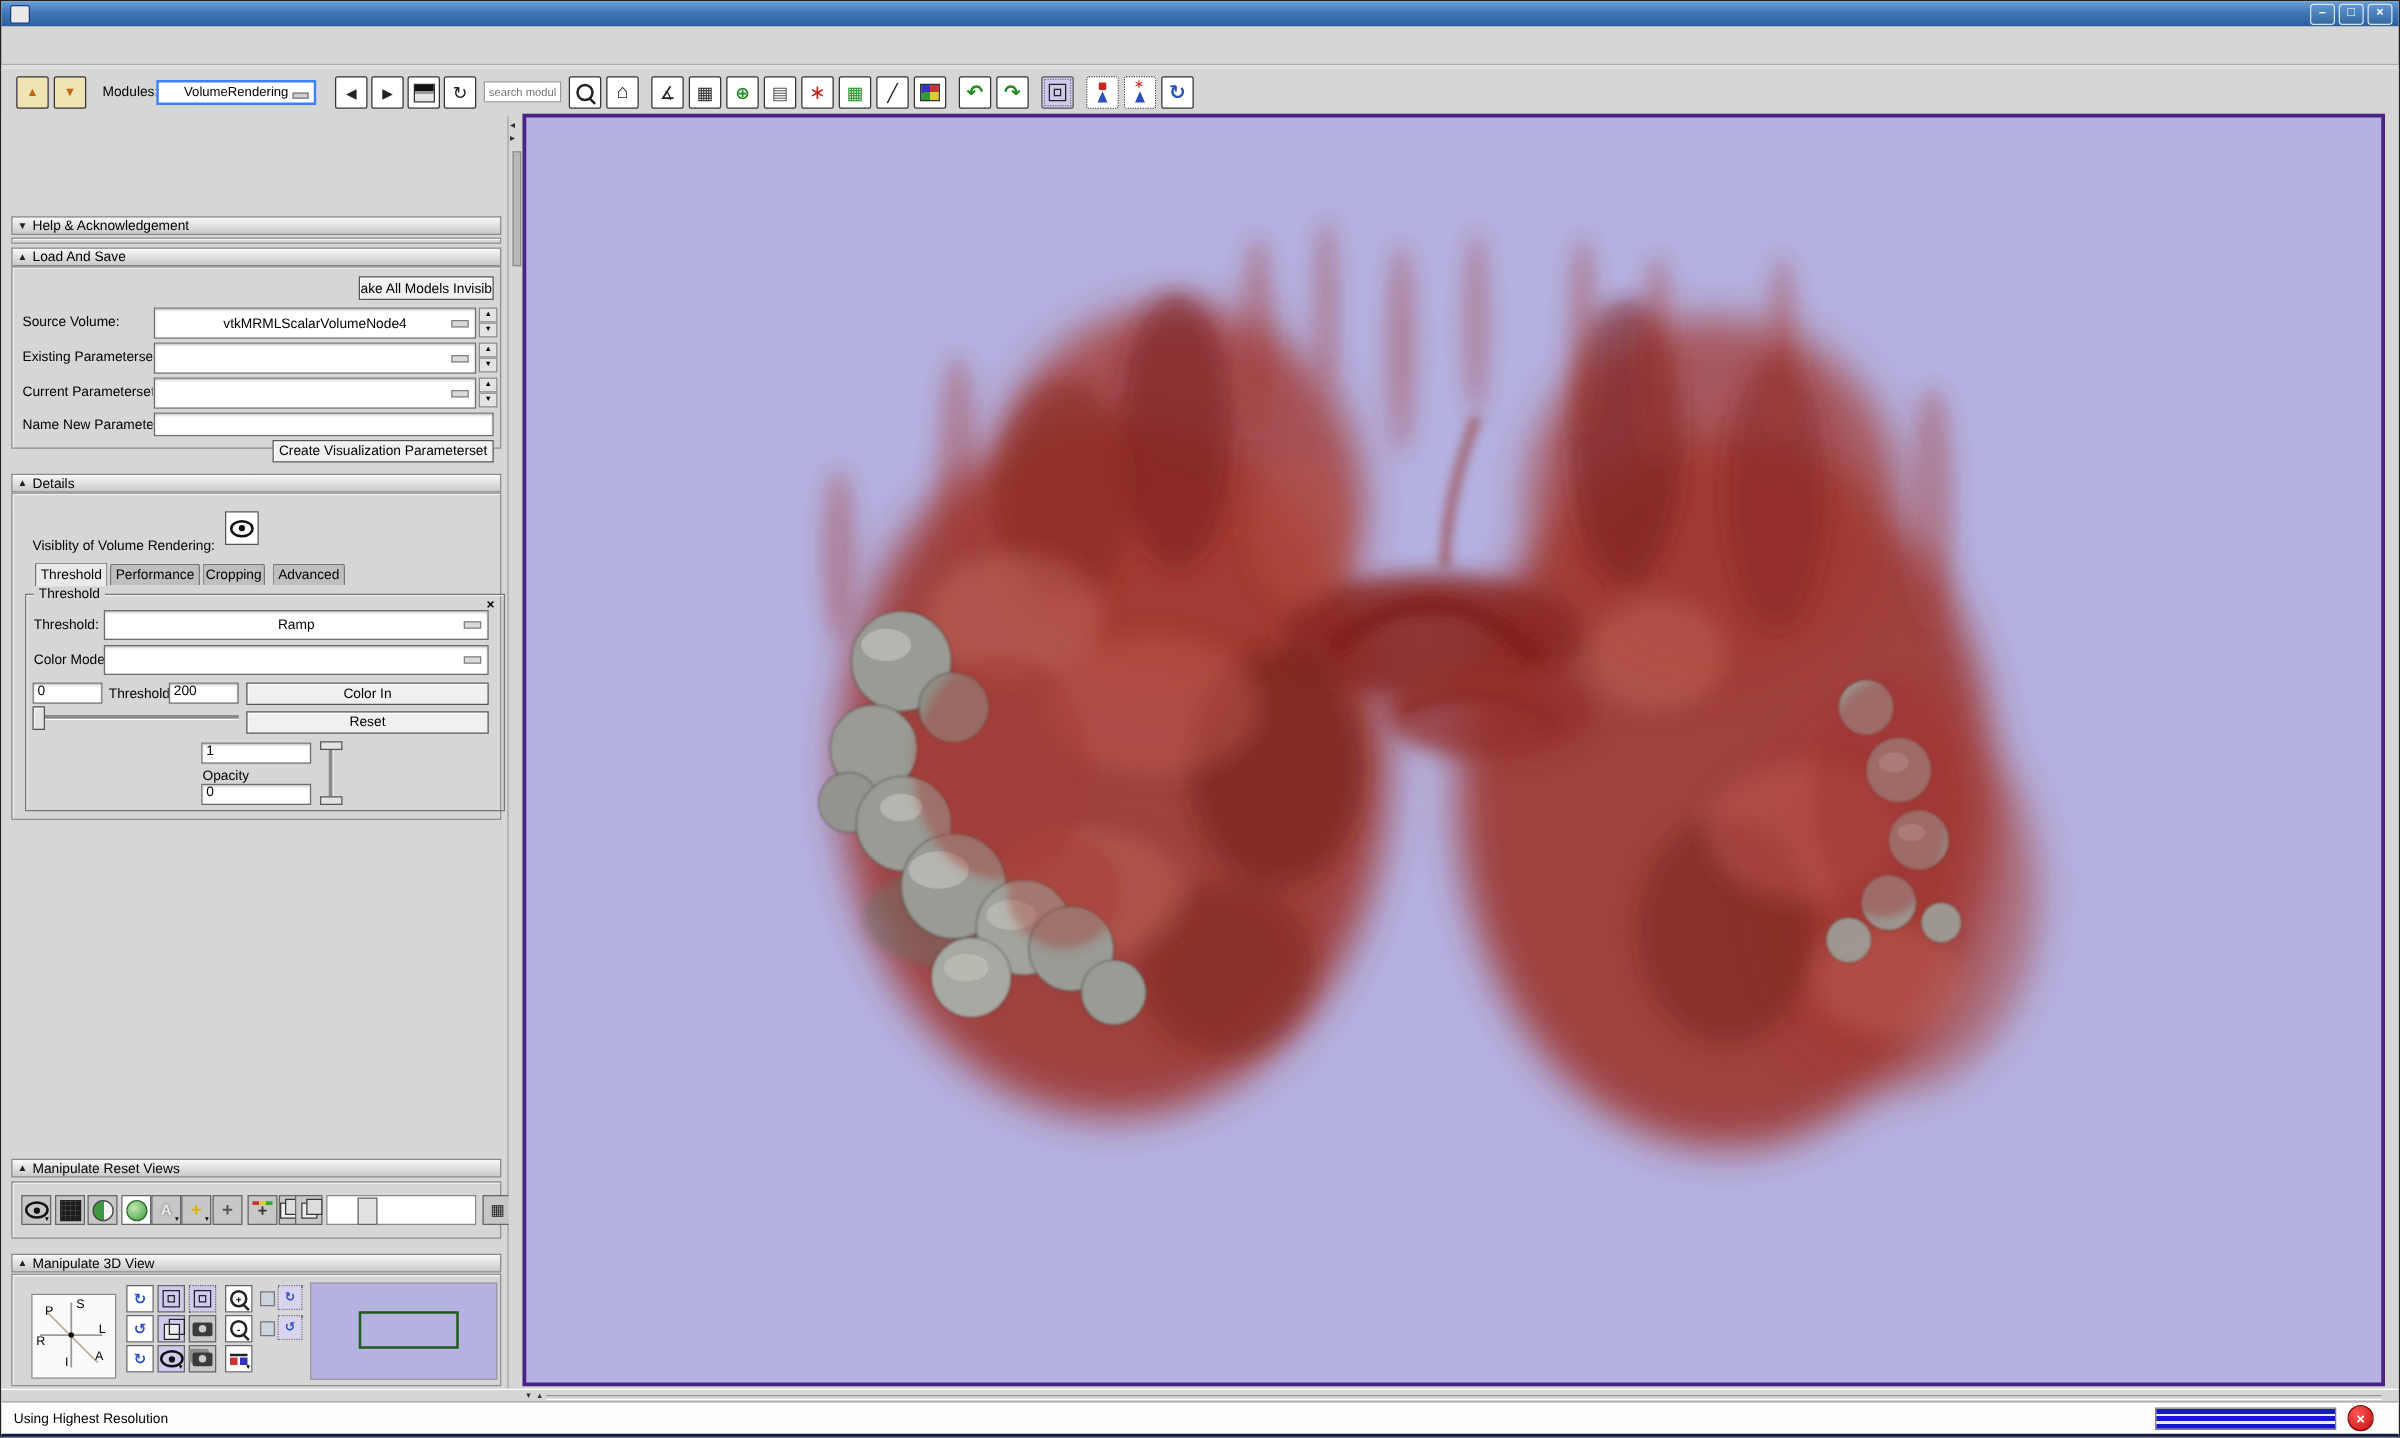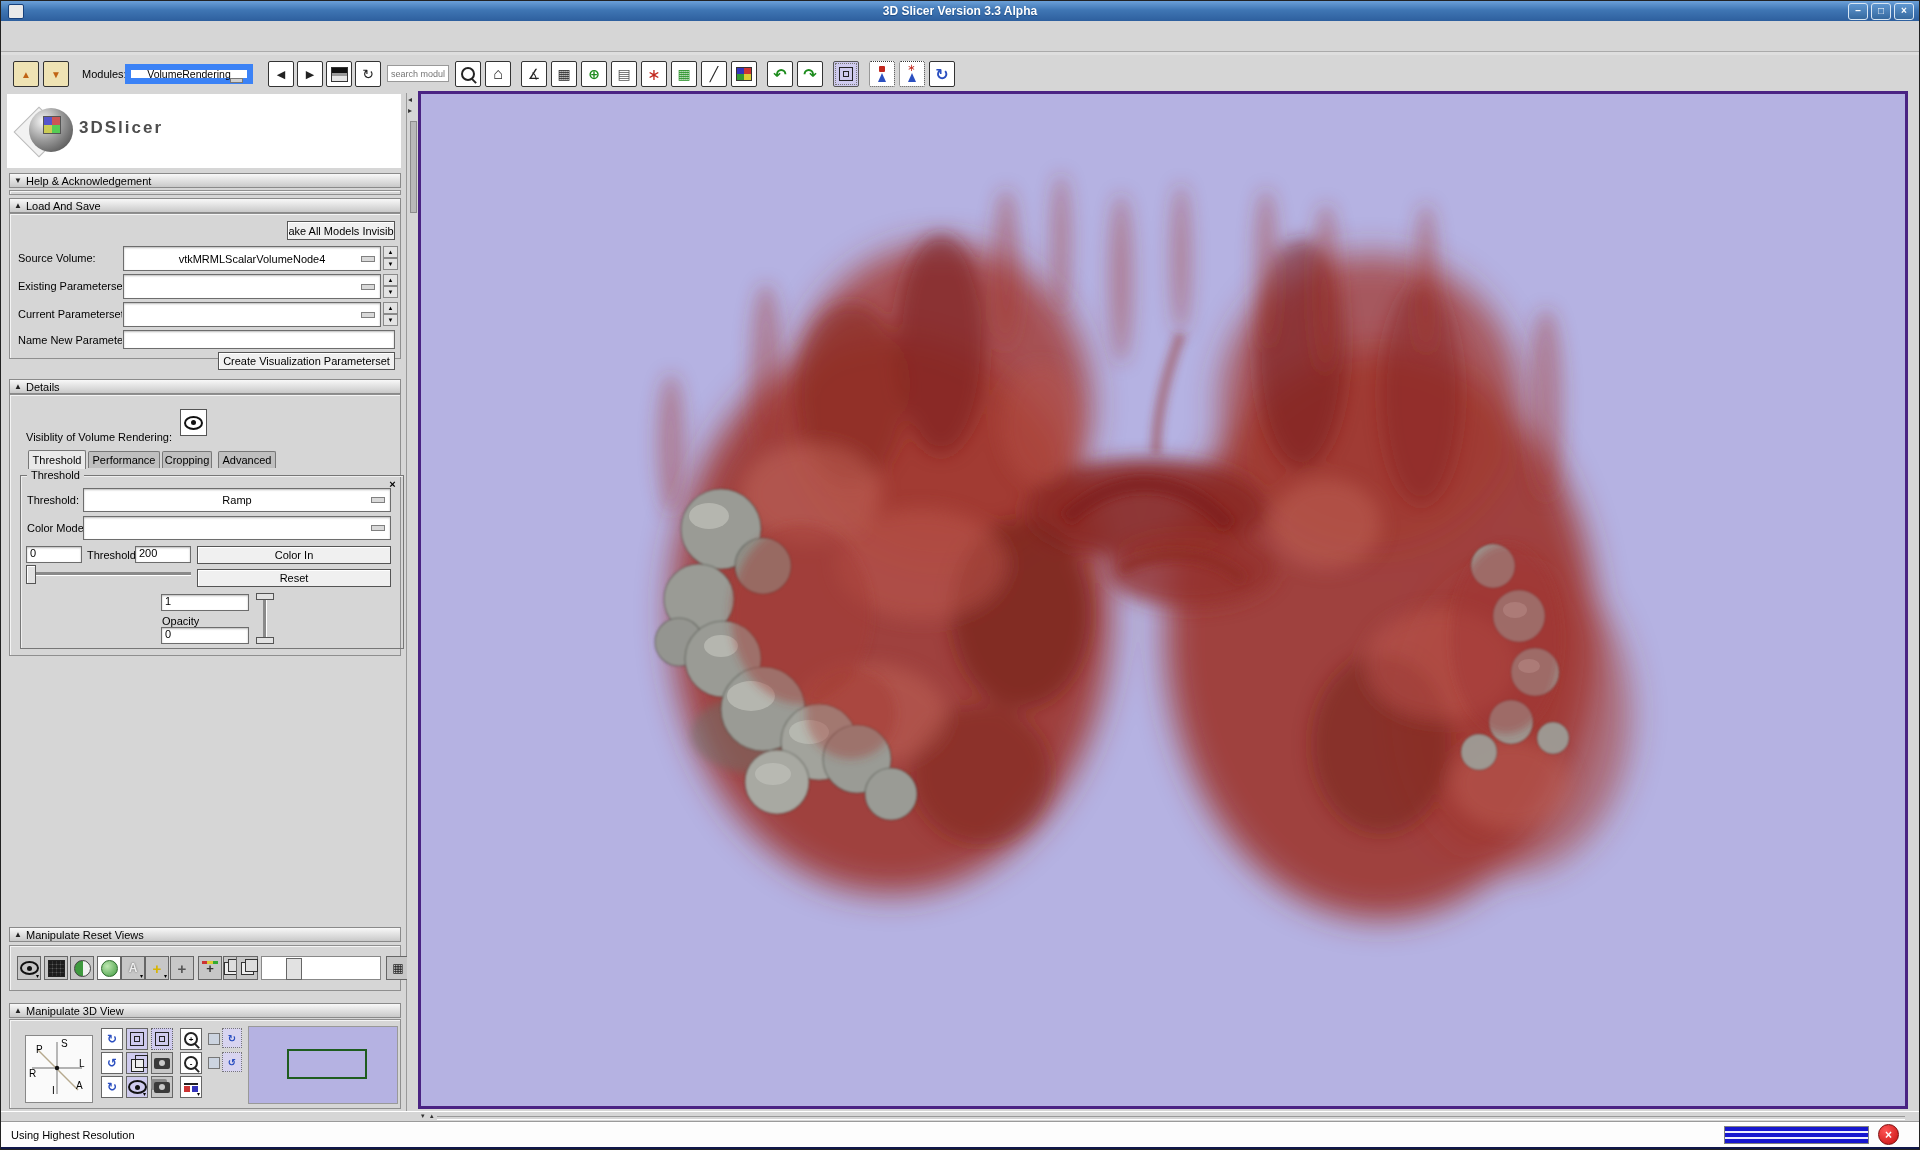--- a/index.html
+++ b/index.html
@@ -22,21 +22,21 @@
   .menu-item::first-letter{text-decoration:underline;}
   .mb-groove{position:absolute;left:0;top:50px;width:100%;height:4px;
     border-top:1px solid #aaa;border-bottom:1px solid #fff;background:#dedede;}
   
   .toolbar{position:absolute;left:0;top:54px;width:100%;height:38px;background:#d6d6d6;}
   .tbtn{position:absolute;top:6px;width:26px;height:26px;background:#fff;border:1px solid #333;
     border-radius:2px;display:flex;align-items:center;justify-content:center;font-size:14px;box-sizing:border-box;}
   .tbtn.khaki{background:#efe3b4;}
   .tbtn.active{background:#cfcbee;border:1px solid #555;outline:1px dotted #777;outline-offset:-3px;}
   .tlabel{position:absolute;top:13px;font-size:11px;}
-  .tdrop{position:absolute;top:9px;height:20px;background:#fff;border:6px solid #3b82f6;display:flex;
+  .tdrop{position:absolute;top:9px;height:20px;background:#fff;border:2px solid #3b82f6;display:flex;
     align-items:center;justify-content:center;font-size:10.5px;box-sizing:border-box;}
   .tdrop .ddash{position:absolute;right:4px;top:8px;width:11px;height:3px;background:#cfcfcf;
     border:1px solid #777;}
   .tsearch{position:absolute;top:10px;height:17px;width:62px;border:1px solid #999;background:#fff;
     font-size:9px;color:#777;padding:0 3px;box-sizing:border-box;font-family:"Liberation Sans",sans-serif;}
   .green{color:#1d8c1d;font-weight:bold;}
   .blue{color:#2b4fc0;font-weight:bold;}
   .red{color:#c2271d;}
   .dark{color:#222;}
   .mag{width:10px;height:10px;border:2px solid #222;border-radius:50%;position:relative;font-size:8px;
@@ -150,21 +150,20 @@
     line-height:20px;text-align:center;border:1px solid #7a0a0a;box-sizing:border-box;}
   .botline{position:absolute;left:0;top:1146px;width:100%;height:4px;background:#10184a;}
 </style>
 </head>
 <body>
 
 <div class="screen">
 
   <div class="titlebar">
     <span class="wicon"></span>
-    <span class="ttl">3D Slicer Version 3.3 Alpha</span>
     <span class="winbtns">
       <span class="winbtn">–</span>
       <span class="winbtn">□</span>
       <span class="winbtn">×</span>
     </span>
   </div>
 
   <div class="mb-groove"></div>
 
   <div class="toolbar">
@@ -244,28 +243,20 @@
         </span>
       </span>
     <span class="tbtn" style="left:928px">
       <span class="blue" style="font-size:16px">↻</span>
       </span>
   </div>
 
   <div class="main">
 
     <div class="sidebar">
-      <div class="logo-band">
-        <span class="logo-gfx">
-          <span class="logo-diamond"></span>
-            <span class="logo-sphere"></span>
-            <span class="logo-cube"></span>
-        </span>
-        <span class="logo-text">3DSlicer</span>
-      </div>
 
       <div class="sec-hdr" style="top:80px">
         <span class="tri">▼</span>
         <span>Help &amp; Acknowledgement</span>
       </div>
       <div class="panel-box" style="top:97px;height:5px"></div>
 
       <div class="sec-hdr" style="top:105px">
         <span class="tri">▲</span>
         <span>Load And Save</span>

